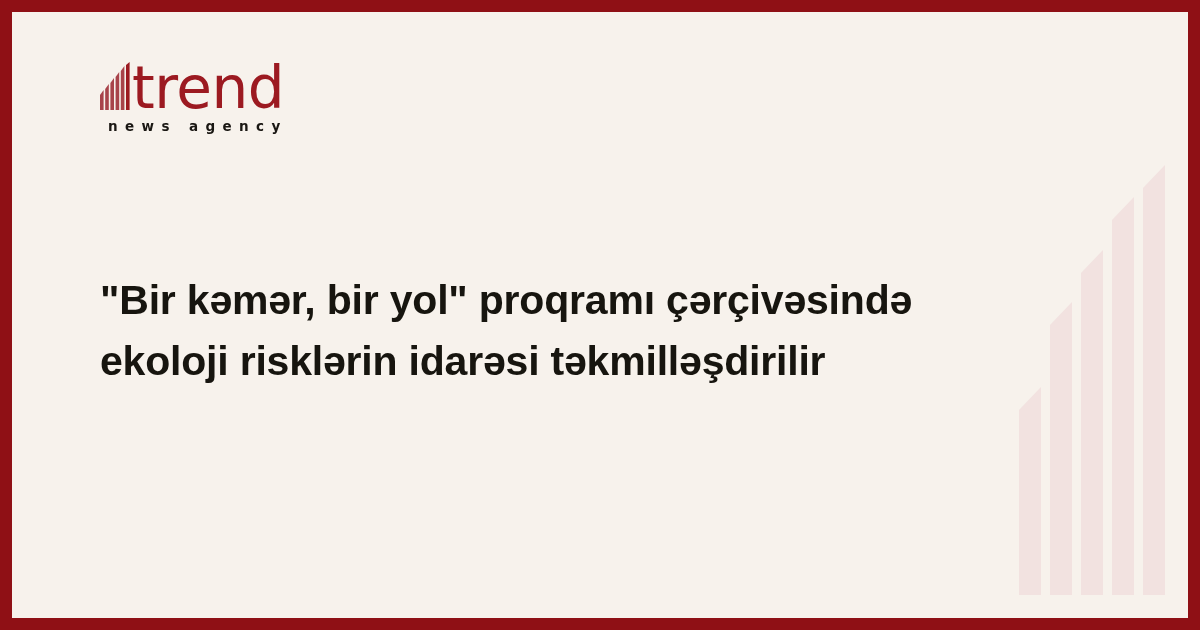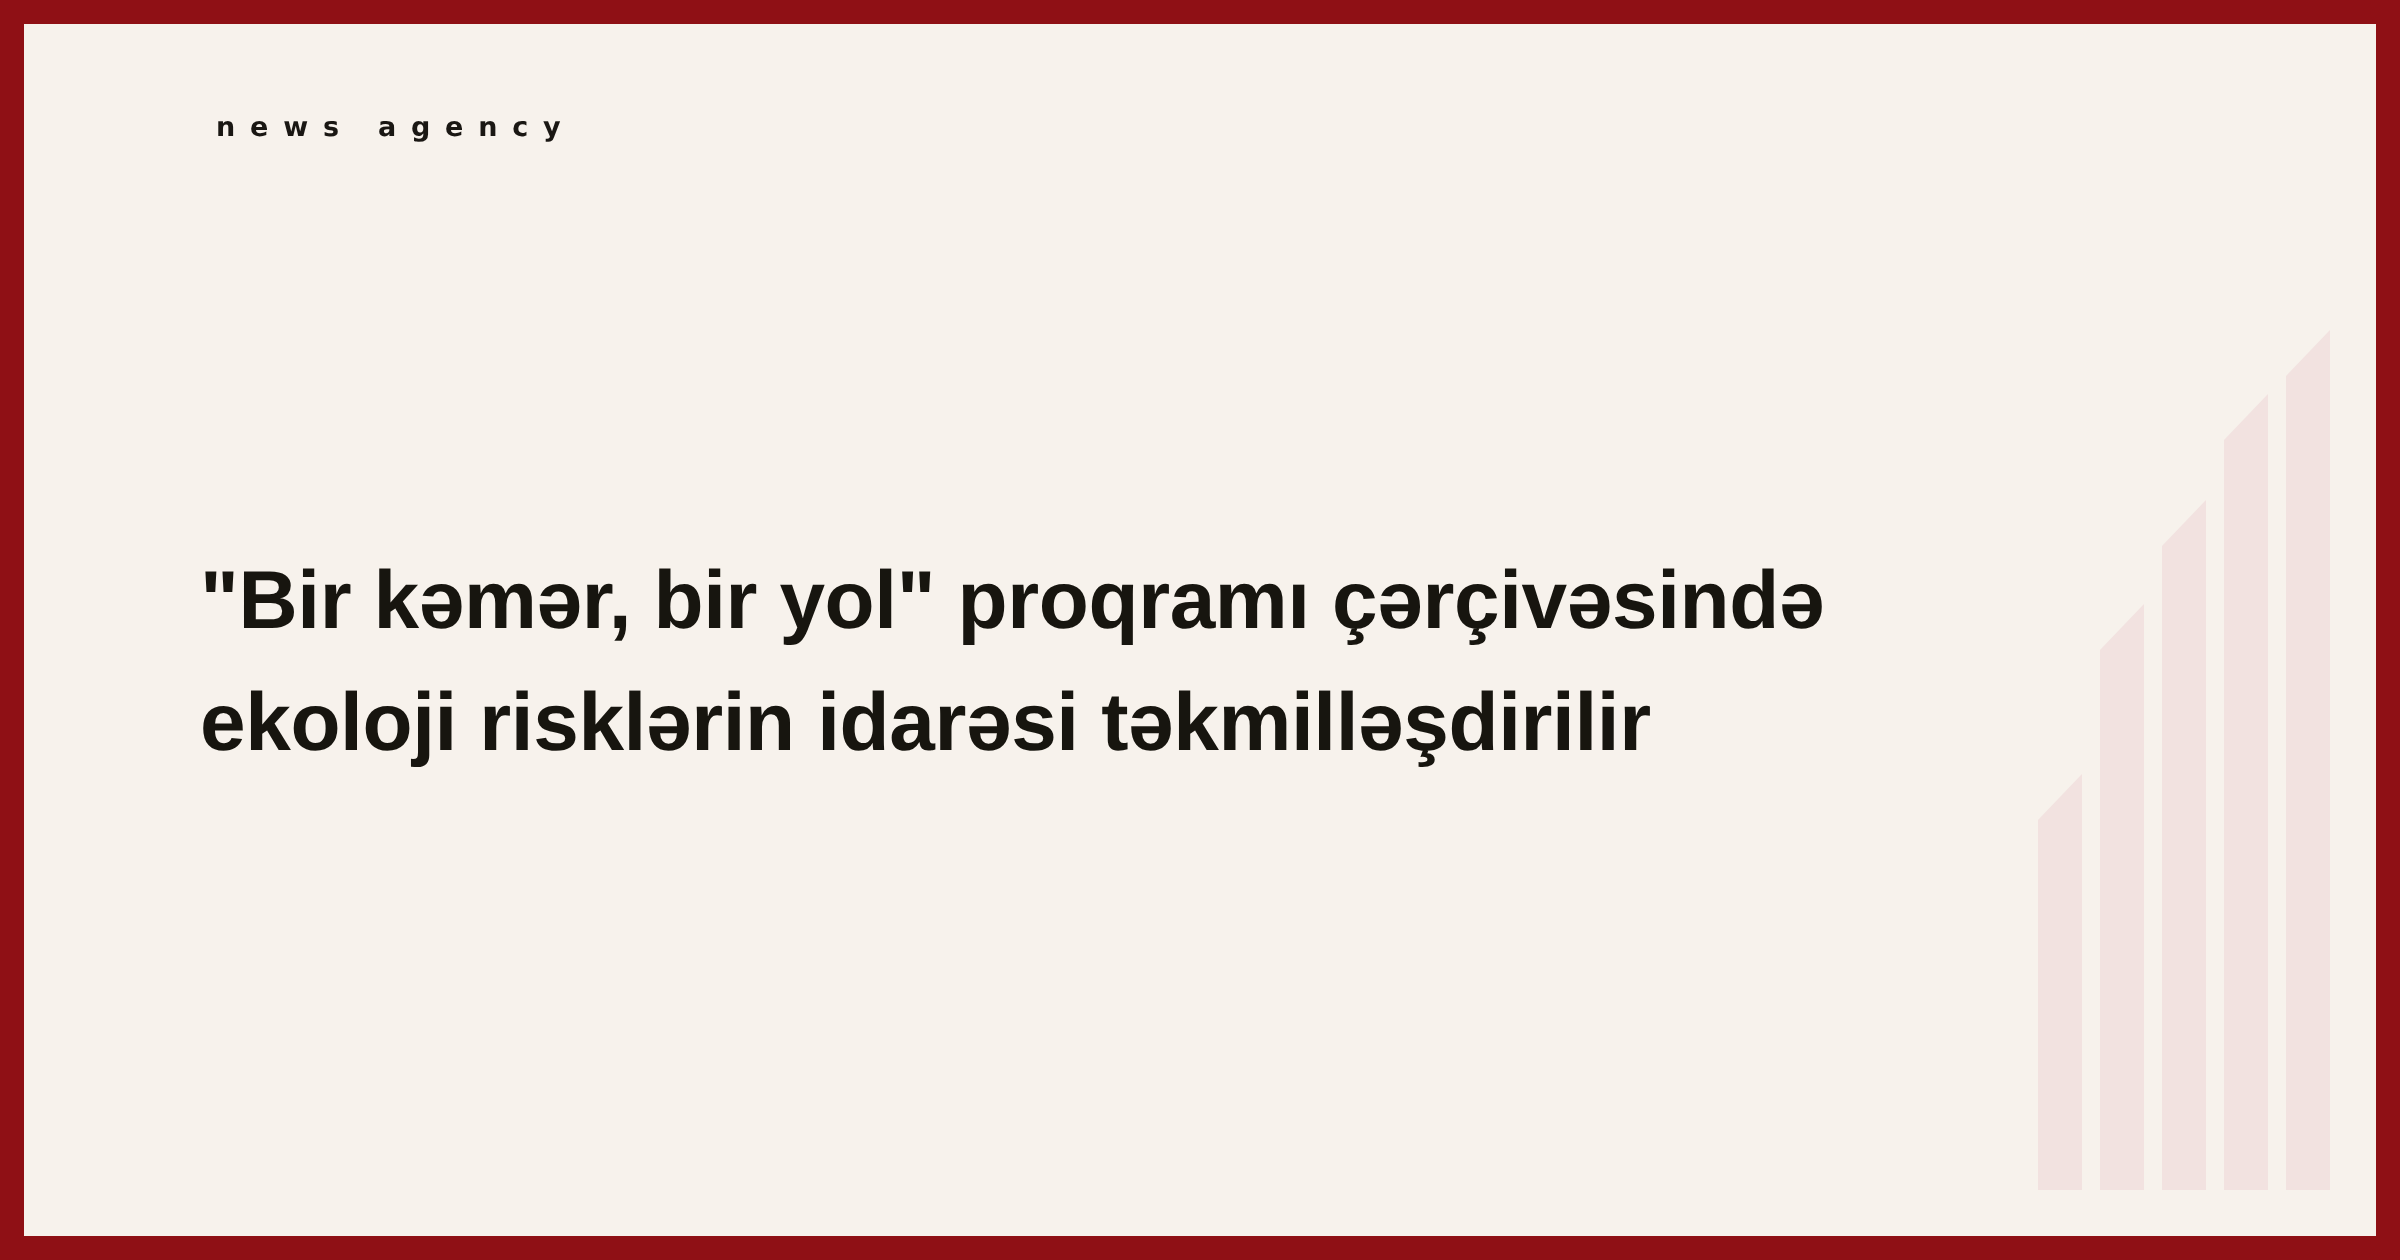--- a/index.html
+++ b/index.html
@@ -102,18 +102,33 @@
         <polygon points="4,430   4,245   26,222  26,430"></polygon>
         <polygon points="35,430  35,160  57,137  57,430"></polygon>
         <polygon points="66,430  66,108  88,85   88,430"></polygon>
         <polygon points="97,430  97,55  119,32  119,430"></polygon>
         <polygon points="128,430 128,23 150,0   150,430"></polygon>
       </g>
     </svg>
   </div>
 
   <div id="brand-logo">
+    <div class="logo-row">
+      <span class="logo-mark">
+        <svg viewBox="0 0 30 48" preserveAspectRatio="none" aria-hidden="true">
+          <g fill="#a8434a">
+            <polygon points="0,48  0,33  3.6,28  3.6,48"></polygon>
+            <polygon points="5.2,48  5.2,27  8.8,22  8.8,48"></polygon>
+            <polygon points="10.4,48 10.4,21 14,16  14,48"></polygon>
+            <polygon points="15.6,48 15.6,15 19.2,10 19.2,48"></polygon>
+            <polygon points="20.8,48 20.8,9  24.4,4  24.4,48"></polygon>
+            <polygon points="26,48   26,3   29.6,0  29.6,48" fill="#9c1a21"></polygon>
+          </g>
+        </svg>
+      </span>
+      <span class="logo-word">trend</span>
+    </div>
     <div class="logo-tagline">news agency</div>
   </div>
 
   <h1 id="headline">"Bir kəmər, bir yol" proqramı çərçivəsində ekoloji risklərin idarəsi təkmilləşdirilir</h1>
 
 </div>
 
 </body></html>

